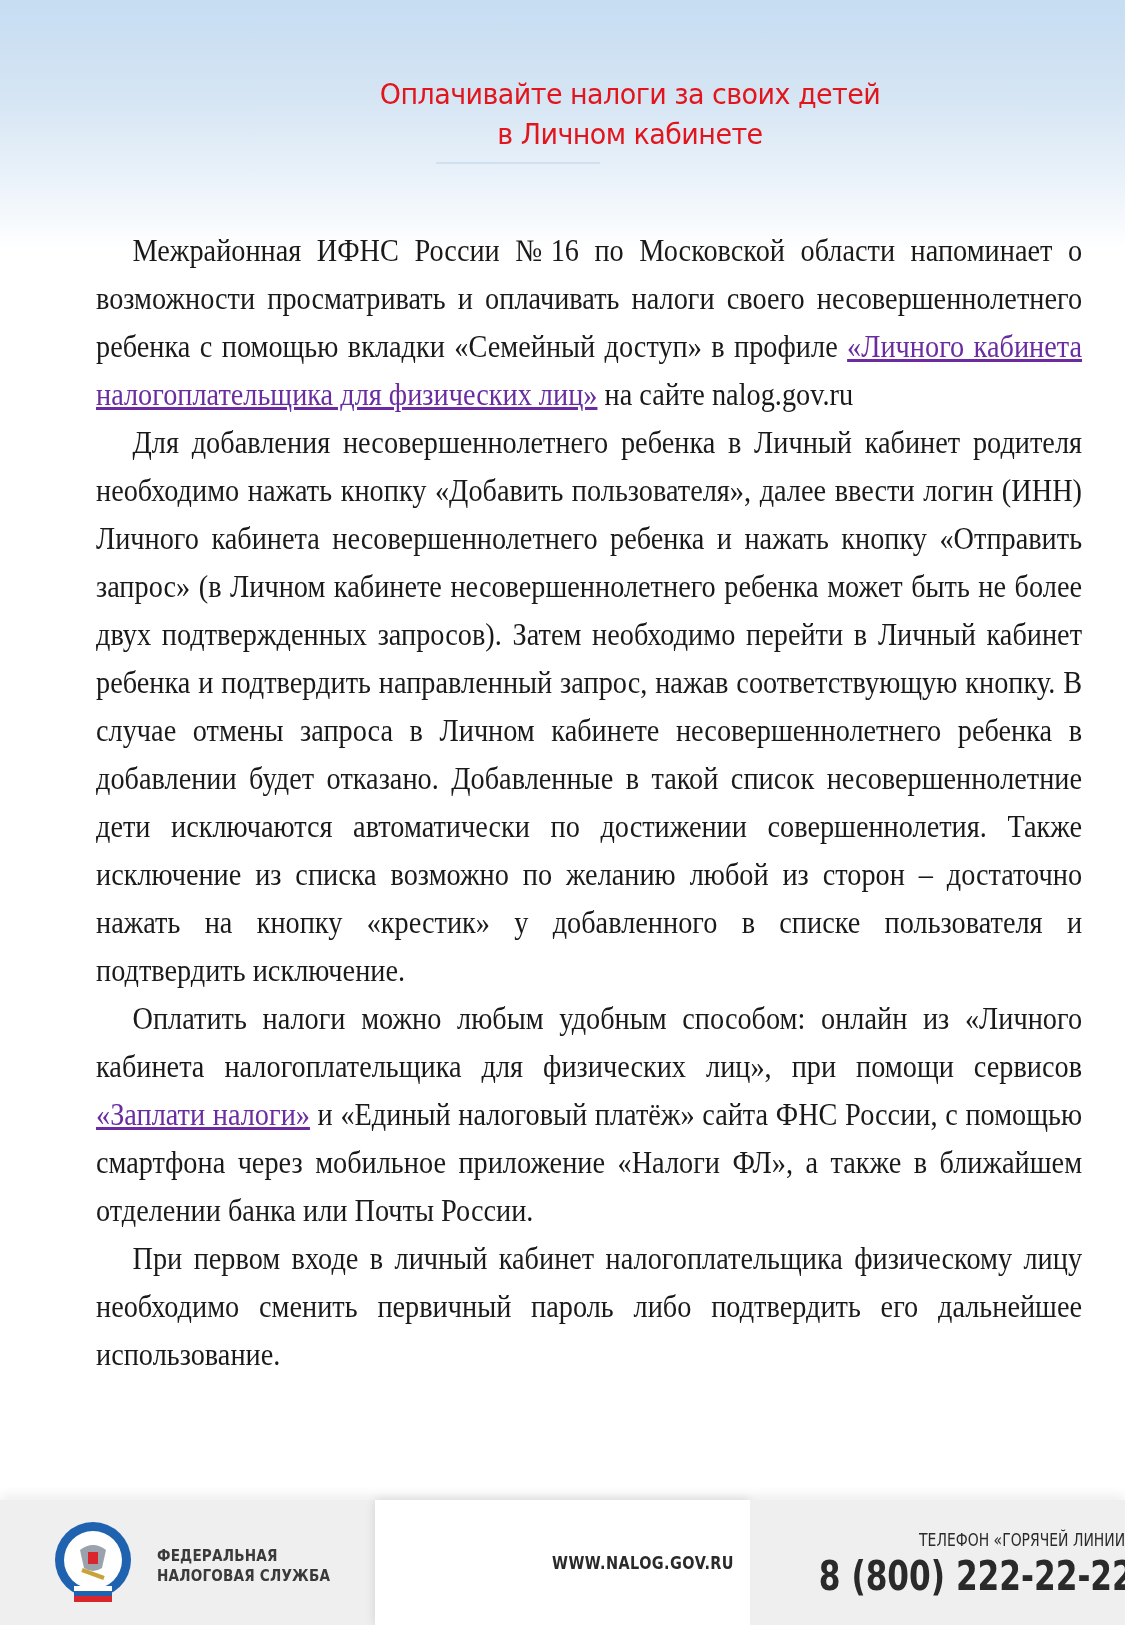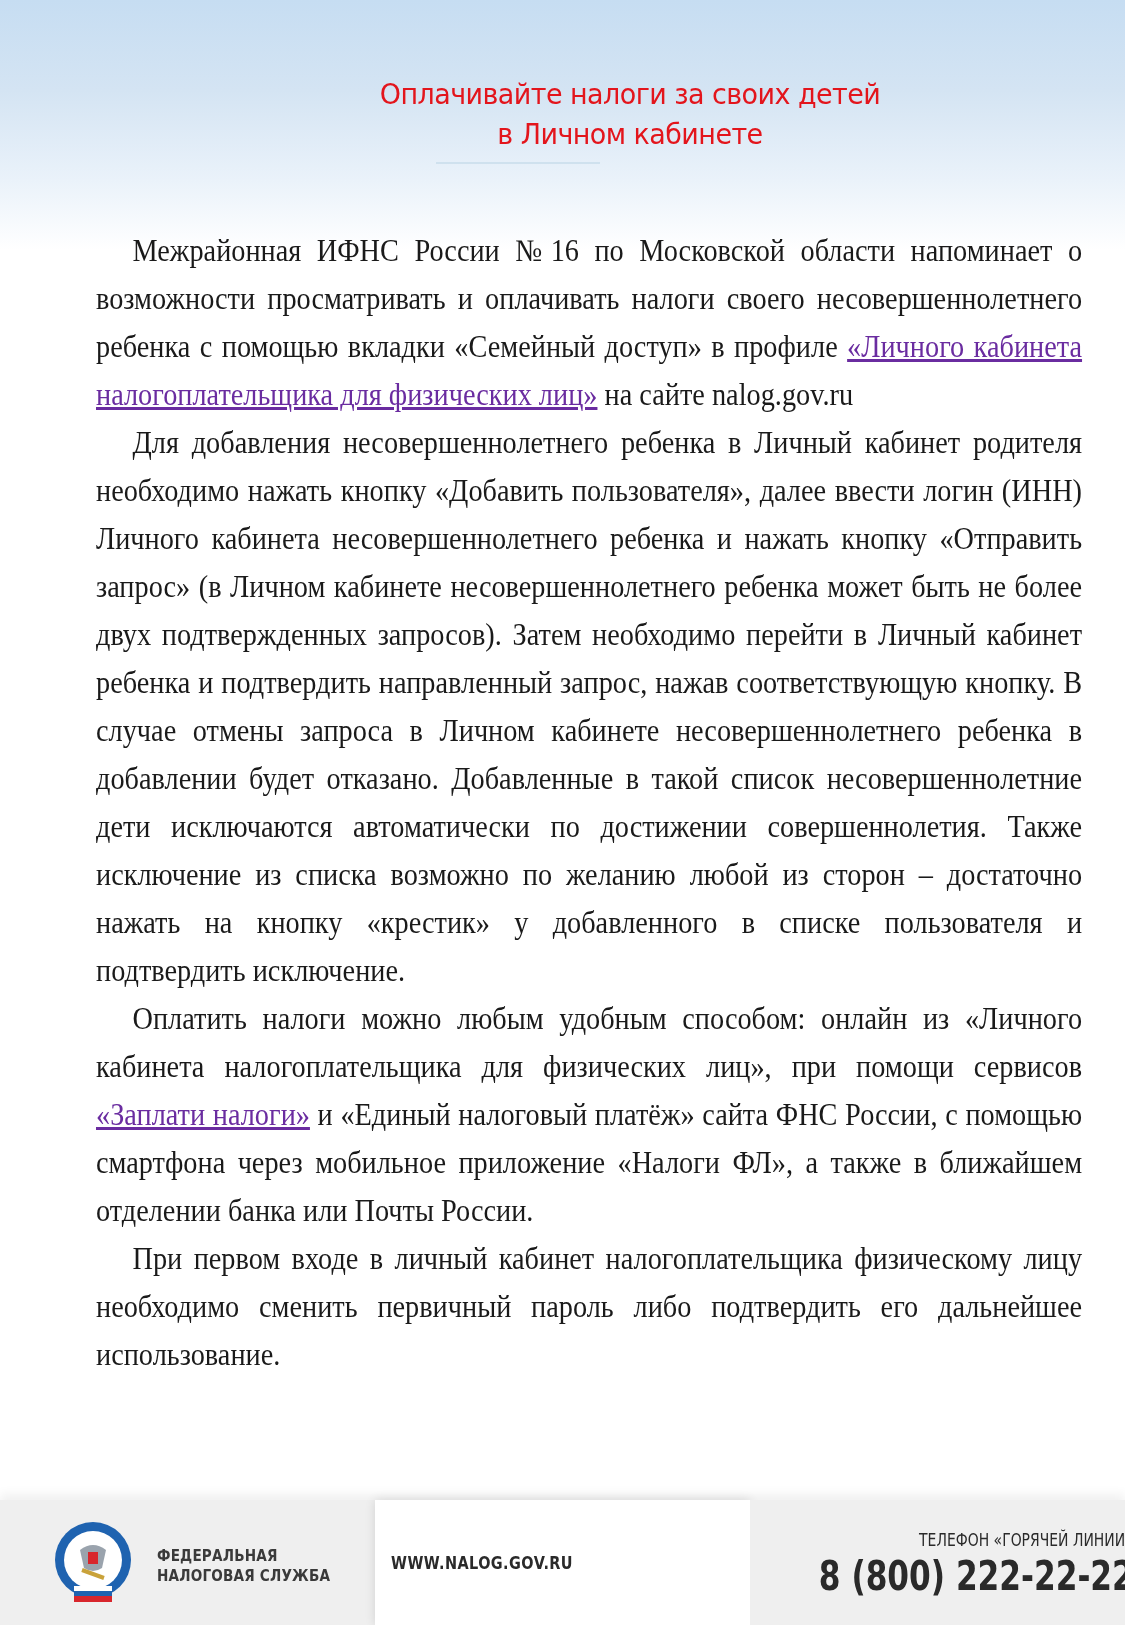--- a/index.html
+++ b/index.html
@@ -54,21 +54,21 @@
     box-shadow: 0 -6px 10px rgba(0,0,0,0.06);
   }
   .footer-left {
     position: absolute; left: 0; top: 0; width: 375px; height: 125px;
     background: #efefef;
   }
   .footer-mid {
     position: absolute; left: 375px; top: 0; width: 375px; height: 125px;
     background: #ffffff;
     box-shadow: 0 0 10px rgba(0,0,0,0.12);
-    display: flex; align-items: center; justify-content: flex-start;
+    display: flex; align-items: center; justify-content: flex-end;
   }
   .footer-right {
     position: absolute; left: 750px; top: 0; width: 424px; height: 125px;
     background: #efefef;
   }
   .emblem {
     position: absolute; left: 50px; top: 20px; width: 86px; height: 86px;
   }
   .fns-name {
     position: absolute; left: 157px; top: 46px;

